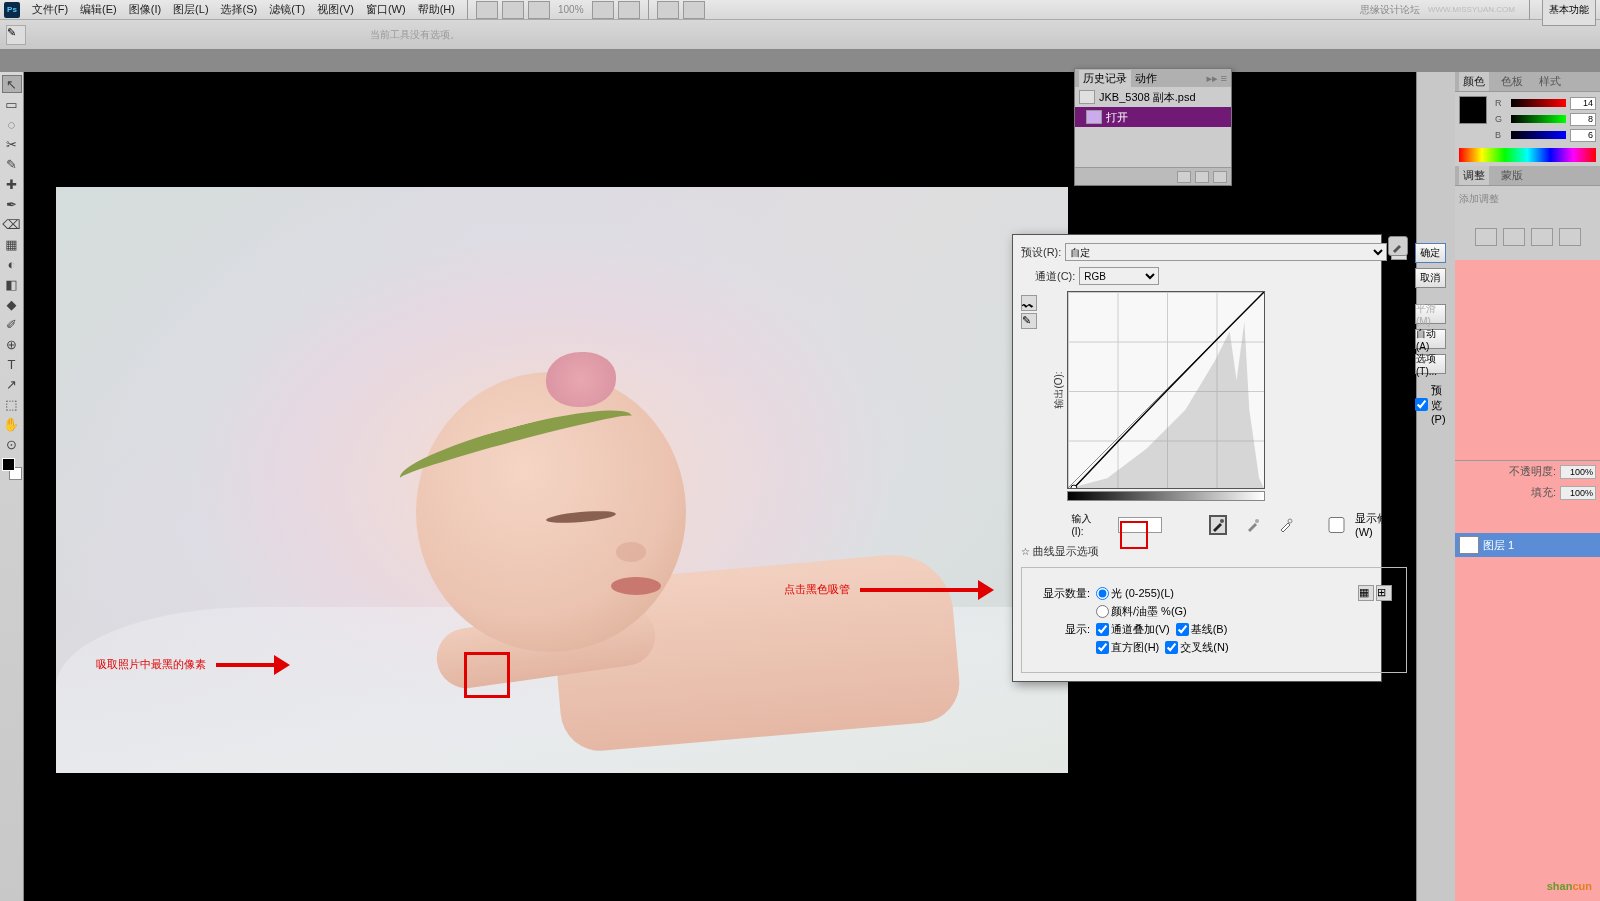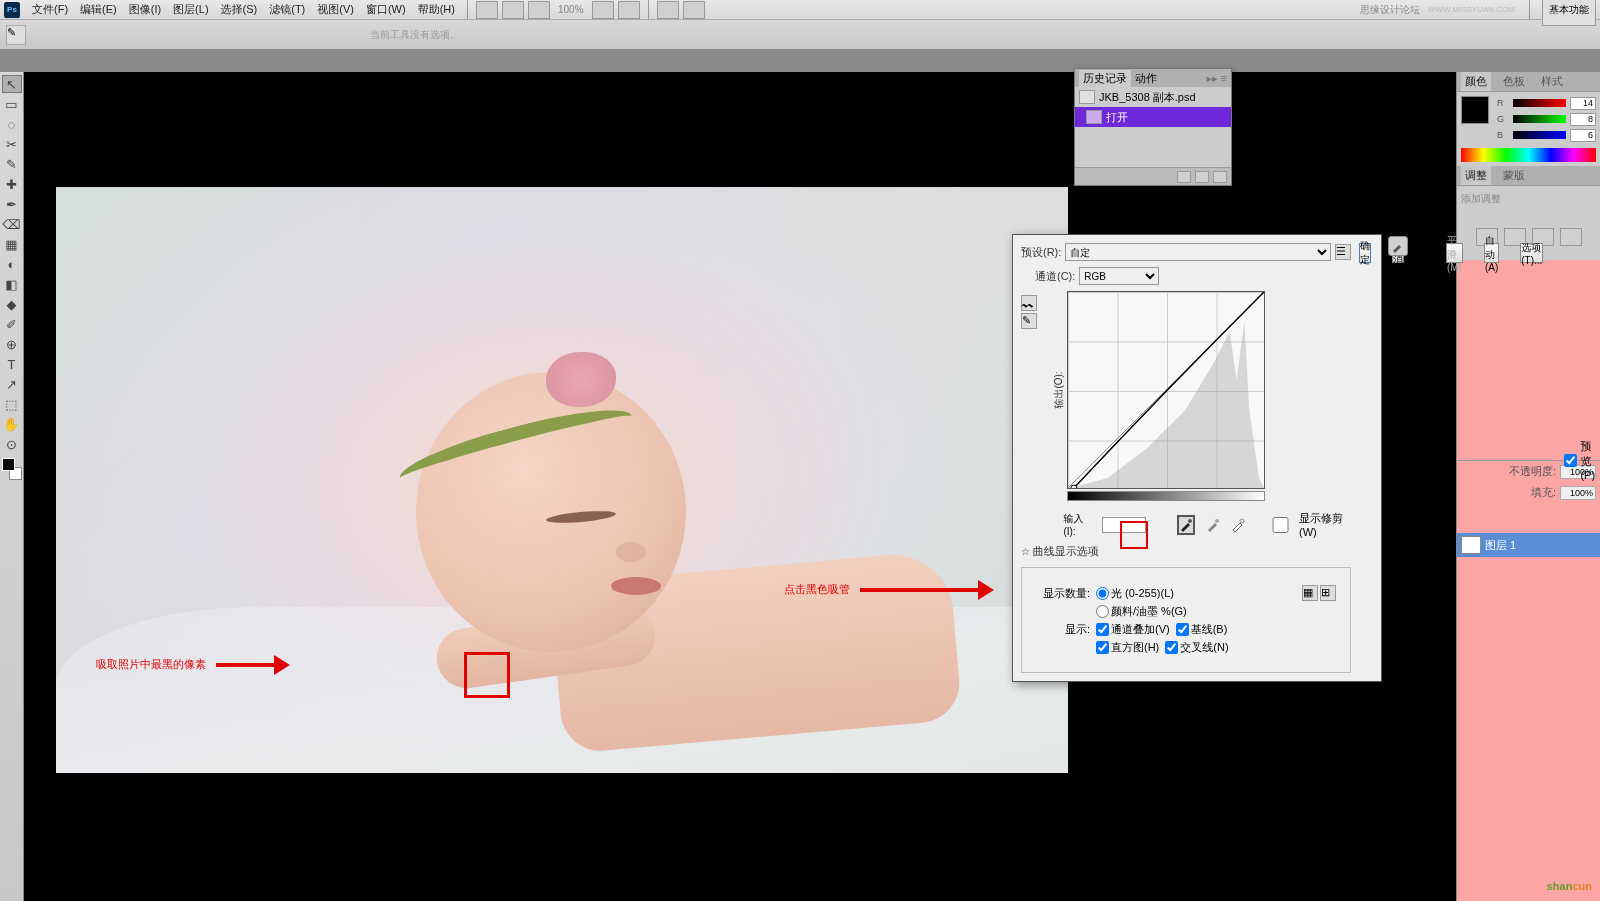--- a/index.html
+++ b/index.html
@@ -57,21 +57,21 @@
 
 
 .anno { position: absolute; color: #e00000; font-size: 24px; font-weight: 500; display: flex; align-items: center; }
 .anno1 { left: 72px; top: 585px; text-align: right; }
 .anno2 { left: 760px; top: 510px; }
 .arrow-r { display: inline-block; margin-left: 10px; position: relative; height: 4px; background: #e00000; }
 .arrow-r::after { content: ''; position: absolute; right: -14px; top: -8px; border: 10px solid transparent; border-left: 16px solid #e00000; }
 .redbox { position: absolute; border: 3px solid #e00000; }
 
 
-.panels { width: 144px; background: #c8c8c8; display: flex; flex-direction: column; border-left: 1px solid #888; }
+.panels { width: 184px; background: #c8c8c8; display: flex; flex-direction: column; border-left: 1px solid #888; padding-left: 38px; }
 .panel-tab-row { height: 20px; background: #b0b0b0; display: flex; align-items: center; padding-left: 4px; font-size: 10px; color: #555; gap: 8px; border-bottom: 1px solid #999; }
 .panel-tab-row .tab { padding: 2px 4px; }
 .panel-tab-row .tab.act { background: #c8c8c8; color: #222; }
 .panel-body { background: #cccccc; padding: 4px; }
 
 .color-panel .swatch { width: 28px; height: 28px; background: #000; border: 1px solid #888; float: left; margin-right: 8px; }
 .color-panel .sliders { overflow: hidden; }
 .color-panel .srow { display: flex; align-items: center; margin-bottom: 2px; height: 14px; }
 .color-panel .srow label { width: 12px; font-size: 9px; color: #555; }
 .color-panel .srow .bar { flex: 1; height: 8px; margin: 0 4px; }
@@ -88,50 +88,50 @@
 .opacity-row input { width: 36px; height: 14px; font-size: 9px; border: 1px solid #aaa; text-align: right; padding-right: 2px; background: #eee; }
 .layer-row { display: flex; align-items: center; height: 24px; background: #5b8dd6; color: #fff; padding: 0 4px; font-size: 10px; }
 .layer-row .thumb { width: 20px; height: 18px; background: #fff; border: 1px solid #888; margin-right: 4px; }
 
 
 .history-panel { position: absolute; left: 1074px; top: 68px; width: 158px; background: #ccc; border: 1px solid #777; box-shadow: 2px 2px 6px rgba(0,0,0,0.3); }
 .history-panel .hhdr { height: 18px; background: #b0b0b0; display: flex; align-items: center; font-size: 10px; padding: 0 4px; }
 .history-panel .hhdr .tab { padding: 1px 4px; }
 .history-panel .hhdr .tab.act { background: #ccc; }
 .history-panel .hrow { display: flex; align-items: center; height: 20px; padding: 0 4px; font-size: 10px; }
-.history-panel .hrow.sel { background: #6d28d9; color: #fff; padding-left: 11px; }
+.history-panel .hrow.sel { background: #701a75; color: #fff; padding-left: 11px; }
 .history-panel .hrow .ic { width: 16px; height: 14px; background: #e0e0e0; border: 1px solid #999; margin-right: 4px; }
 .history-panel .hfoot { height: 18px; background: #bbb; border-top: 1px solid #999; display: flex; justify-content: flex-end; align-items: center; padding: 0 4px; gap: 4px; }
 .history-panel .hfoot .ic { width: 14px; height: 12px; background: #d0d0d0; border: 1px solid #999; }
 .history-panel .spacer { height: 40px; }
 
 
 .curves { position: absolute; left: 1012px; top: 234px; width: 370px; background: #efefef; border: 1px solid #555; box-shadow: 3px 3px 10px rgba(0,0,0,0.4); }
 .curves .titlebar { height: 22px; background: linear-gradient(#4a4a4a,#2a2a2a); color: #eee; display: flex; align-items: center; padding: 0 6px; font-size: 11px; }
 .curves .titlebar .close { margin-left: auto; width: 18px; height: 14px; background: #c04040; color: #fff; text-align: center; line-height: 12px; border: 1px solid #803030; font-size: 10px; }
 .curves .body { display: flex; padding: 8px; }
 .curves .left { flex: 1; }
-.curves .right { width: 72px; display: flex; flex-direction: row; gap: 21px; padding-left: 8px; }
+.curves .right { width: 72px; display: flex; flex-direction: column; gap: 5px; padding-left: 8px; }
 .curves .btn { height: 20px; background: linear-gradient(#fafafa,#e0e0e0); border: 1px solid #888; font-size: 10px; display: flex; align-items: center; justify-content: center; }
 .curves .btn.def { border: 1px solid #5080c0; }
 .curves .chk { display: flex; align-items: center; gap: 3px; font-size: 10px; margin-top: 4px; }
 .curves .row { display: flex; align-items: center; gap: 4px; margin-bottom: 6px; font-size: 10px; }
 .curves .row label { color: #333; }
 .curves .row select { flex: 1; height: 18px; font-size: 10px; border: 1px solid #999; }
 .curves .sm-ic { width: 16px; height: 16px; background: #ddd; border: 1px solid #999; }
 .curves .graph-wrap { display: flex; }
 .curves .ylabel { width: 16px; display: flex; align-items: center; justify-content: center; }
 .curves .ylabel span { transform: rotate(-90deg); font-size: 10px; white-space: nowrap; color: #333; }
 .curves .graph { width: 198px; height: 198px; border: 1px solid #555; background: #f8f8f8; position: relative; }
 .curves .graph .grid { position: absolute; inset: 0; background:
   linear-gradient(to right, #ccc 1px, transparent 1px) 0 0/49.5px 100%,
   linear-gradient(to bottom, #ccc 1px, transparent 1px) 0 0/100% 49.5px; }
 .curves .graph .histo { position: absolute; left: 0; right: 0; bottom: 0; height: 100%; opacity: 0.35; }
 .curves .graph .diag { position: absolute; inset: 0; }
-.curves .pipettes { display: flex; align-items: center; gap: 8px; margin-top: 10px; }
+.curves .pipettes { display: flex; align-items: center; gap: 16px; margin-top: 10px; }
 .curves .pipettes label { font-size: 10px; margin-right: 6px; }
 .curves .pipettes input { width: 44px; height: 16px; border: 1px solid #999; font-size: 10px; }
 .curves .drop { width: 20px; height: 20px; display: flex; align-items: center; justify-content: center; margin: 0 1px; }
 .curves .drop.boxed { border: 2px solid #555; background: #ddd; }
 .curves .fieldset { border: 1px solid #bbb; margin-top: 8px; padding: 14px; }
 .curves .frow { display: flex; align-items: center; gap: 6px; font-size: 10px; margin: 3px 0; }
 .curves .frow .lbl { width: 54px; text-align: right; }
 .curves .frow label { display: flex; align-items: center; gap: 2px; }
 .curves .express { font-size: 10px; color: #333; cursor: default; }
 

